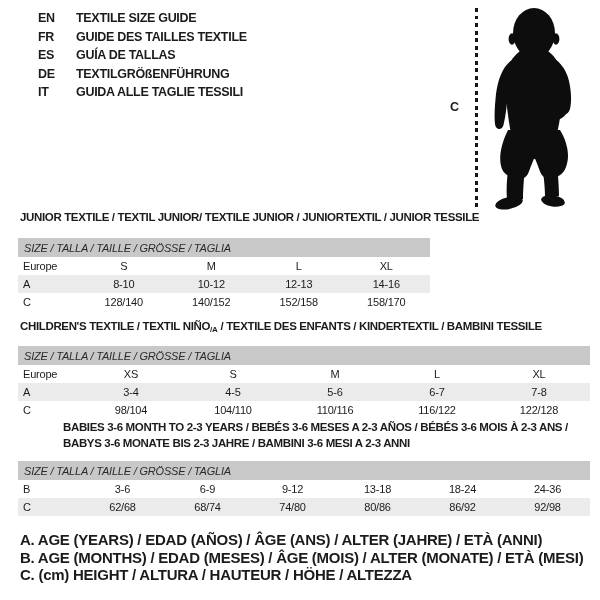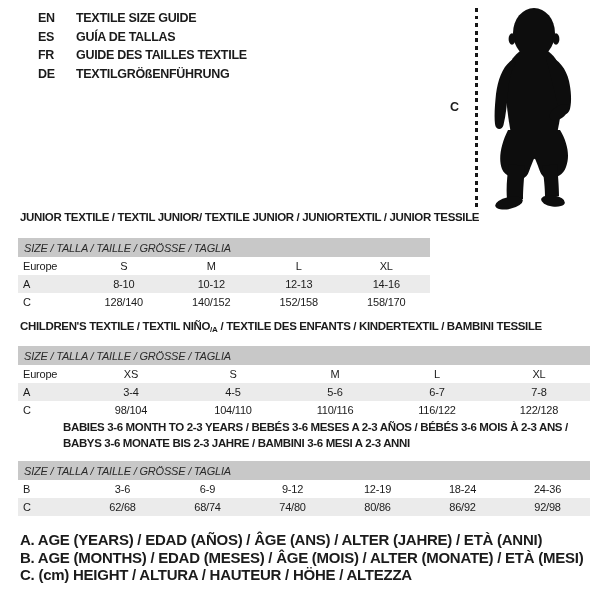--- a/index.html
+++ b/index.html
@@ -50,30 +50,34 @@
 <body>
 
 <div class="canvas">
 
   <div class="lang-list">
     <div class="lang-row">
       <span class="lang-code">EN</span>
       <span class="lang-title">TEXTILE SIZE GUIDE</span>
     </div>
     <div class="lang-row">
+      <span class="lang-code">FR</span>
+      <span class="lang-title">GUIDE DES TAILLES TEXTILE</span>
+    </div>
+    <div class="lang-row">
       <span class="lang-code">ES</span>
       <span class="lang-title">GUÍA DE TALLAS</span>
     </div>
     <div class="lang-row">
-      <span class="lang-code">FR</span>
-      <span class="lang-title">GUIDE DES TAILLES TEXTILE</span>
-    </div>
-    <div class="lang-row">
       <span class="lang-code">DE</span>
       <span class="lang-title">TEXTILGRÖßENFÜHRUNG</span>
+    </div>
+    <div class="lang-row">
+      <span class="lang-code">IT</span>
+      <span class="lang-title">GUIDA ALLE TAGLIE TESSILI</span>
     </div>
   </div>
 
   <div class="height-line"></div>
   <div class="height-label">C</div>
   <svg class="baby" width="88" height="205" viewBox="0 0 88 205">
     <g fill="#0d0d0d">
       <ellipse cx="44" cy="27" rx="21" ry="25"></ellipse>
       <ellipse cx="22" cy="33" rx="3.4" ry="5.8"></ellipse>
       <ellipse cx="66" cy="33" rx="3.4" ry="5.8"></ellipse>
@@ -196,21 +200,21 @@
       <tr>
           <th class="size-bar" colspan="7">SIZE / TALLA / TAILLE / GRÖSSE / TAGLIA</th>
         </tr>
     </thead>
     <tbody>
       <tr>
         <td class="lbl">B</td>
         <td>3-6</td>
         <td>6-9</td>
         <td>9-12</td>
-        <td>12-19</td>
+        <td>13-18</td>
         <td>18-24</td>
         <td>24-36</td>
       </tr>
       <tr class="shaded">
         <td class="lbl">C</td>
         <td>62/68</td>
         <td>68/74</td>
         <td>74/80</td>
         <td>80/86</td>
         <td>86/92</td>

